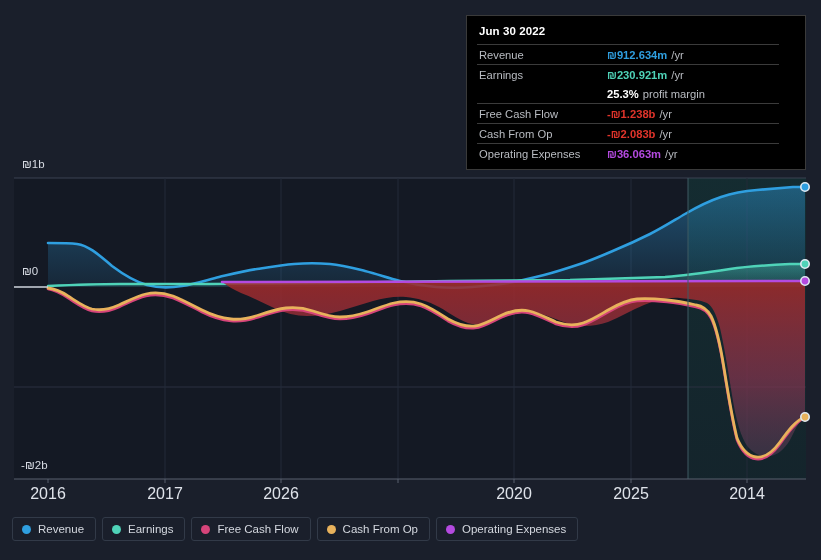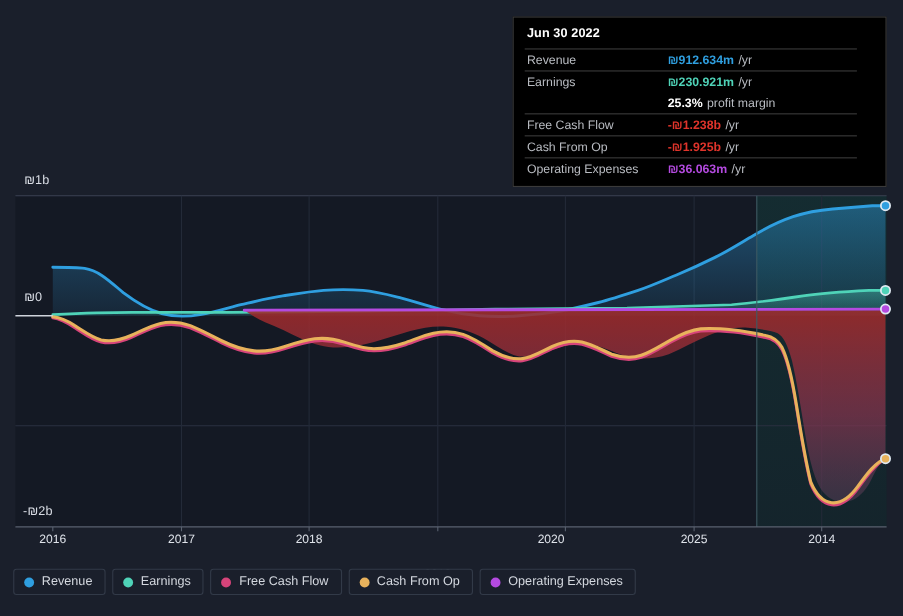--- a/index.html
+++ b/index.html
@@ -33,21 +33,21 @@
     font-size: 11.5px;
     letter-spacing: .1px;
     white-space: nowrap;
     pointer-events: none;
   }
   .y-label { left: 22px; }
   .x-label {
     position: absolute;
     top: 485px;
     color: #dfe3ea;
-    font-size: 11px;
+    font-size: 16px;
     transform: translateX(-50%);
     white-space: nowrap;
   }
 
   
   #tooltip {
     position: absolute;
     left: 466px;
     top: 15px;
     width: 340px;
@@ -251,23 +251,23 @@
 
       <line x1="14" y1="287" x2="48" y2="287" stroke="#cfd4dc" stroke-width="1.4"></line>
     </svg>
 
     <div class="axis-label y-label" style="top:158px;">₪1b</div>
     <div class="axis-label y-label" style="top:265px;">₪0</div>
     <div class="axis-label y-label" style="top:459px;left:21px;">-₪2b</div>
 
     <div class="x-label" style="left:48px;">2016</div>
     <div class="x-label" style="left:165px;">2017</div>
-    <div class="x-label" style="left:281px;">2018</div>
+    <div class="x-label" style="left:281px;">2026</div>
     <div class="x-label" style="left:398px;margin-top:31px;">2019</div>
-    <div class="x-label" style="left:501px;text-align:center;">2020</div>
+    <div class="x-label" style="left:514px;text-align:center;">2020</div>
     <div class="x-label" style="left:631px;">2025</div>
     <div class="x-label" style="left:747px;">2014</div>
   </div>
 
   <div id="tooltip">
     <div class="tt-title">Jun 30 2022</div>
 
     <div class="tt-row">
       <span class="tt-label">Revenue</span>
       <span class="tt-val v-revenue">₪912.634m</span>
@@ -287,21 +287,21 @@
     </div>
 
     <div class="tt-row">
       <span class="tt-label">Free Cash Flow</span>
       <span class="tt-val v-neg">-₪1.238b</span>
       <span class="tt-unit">/yr</span>
     </div>
 
     <div class="tt-row">
       <span class="tt-label">Cash From Op</span>
-      <span class="tt-val v-neg">-₪1.925b</span>
+      <span class="tt-val v-neg">-₪2.083b</span>
       <span class="tt-unit">/yr</span>
     </div>
 
     <div class="tt-row">
       <span class="tt-label">Operating Expenses</span>
       <span class="tt-val v-opex">₪36.063m</span>
       <span class="tt-unit">/yr</span>
     </div>
   </div>
 

